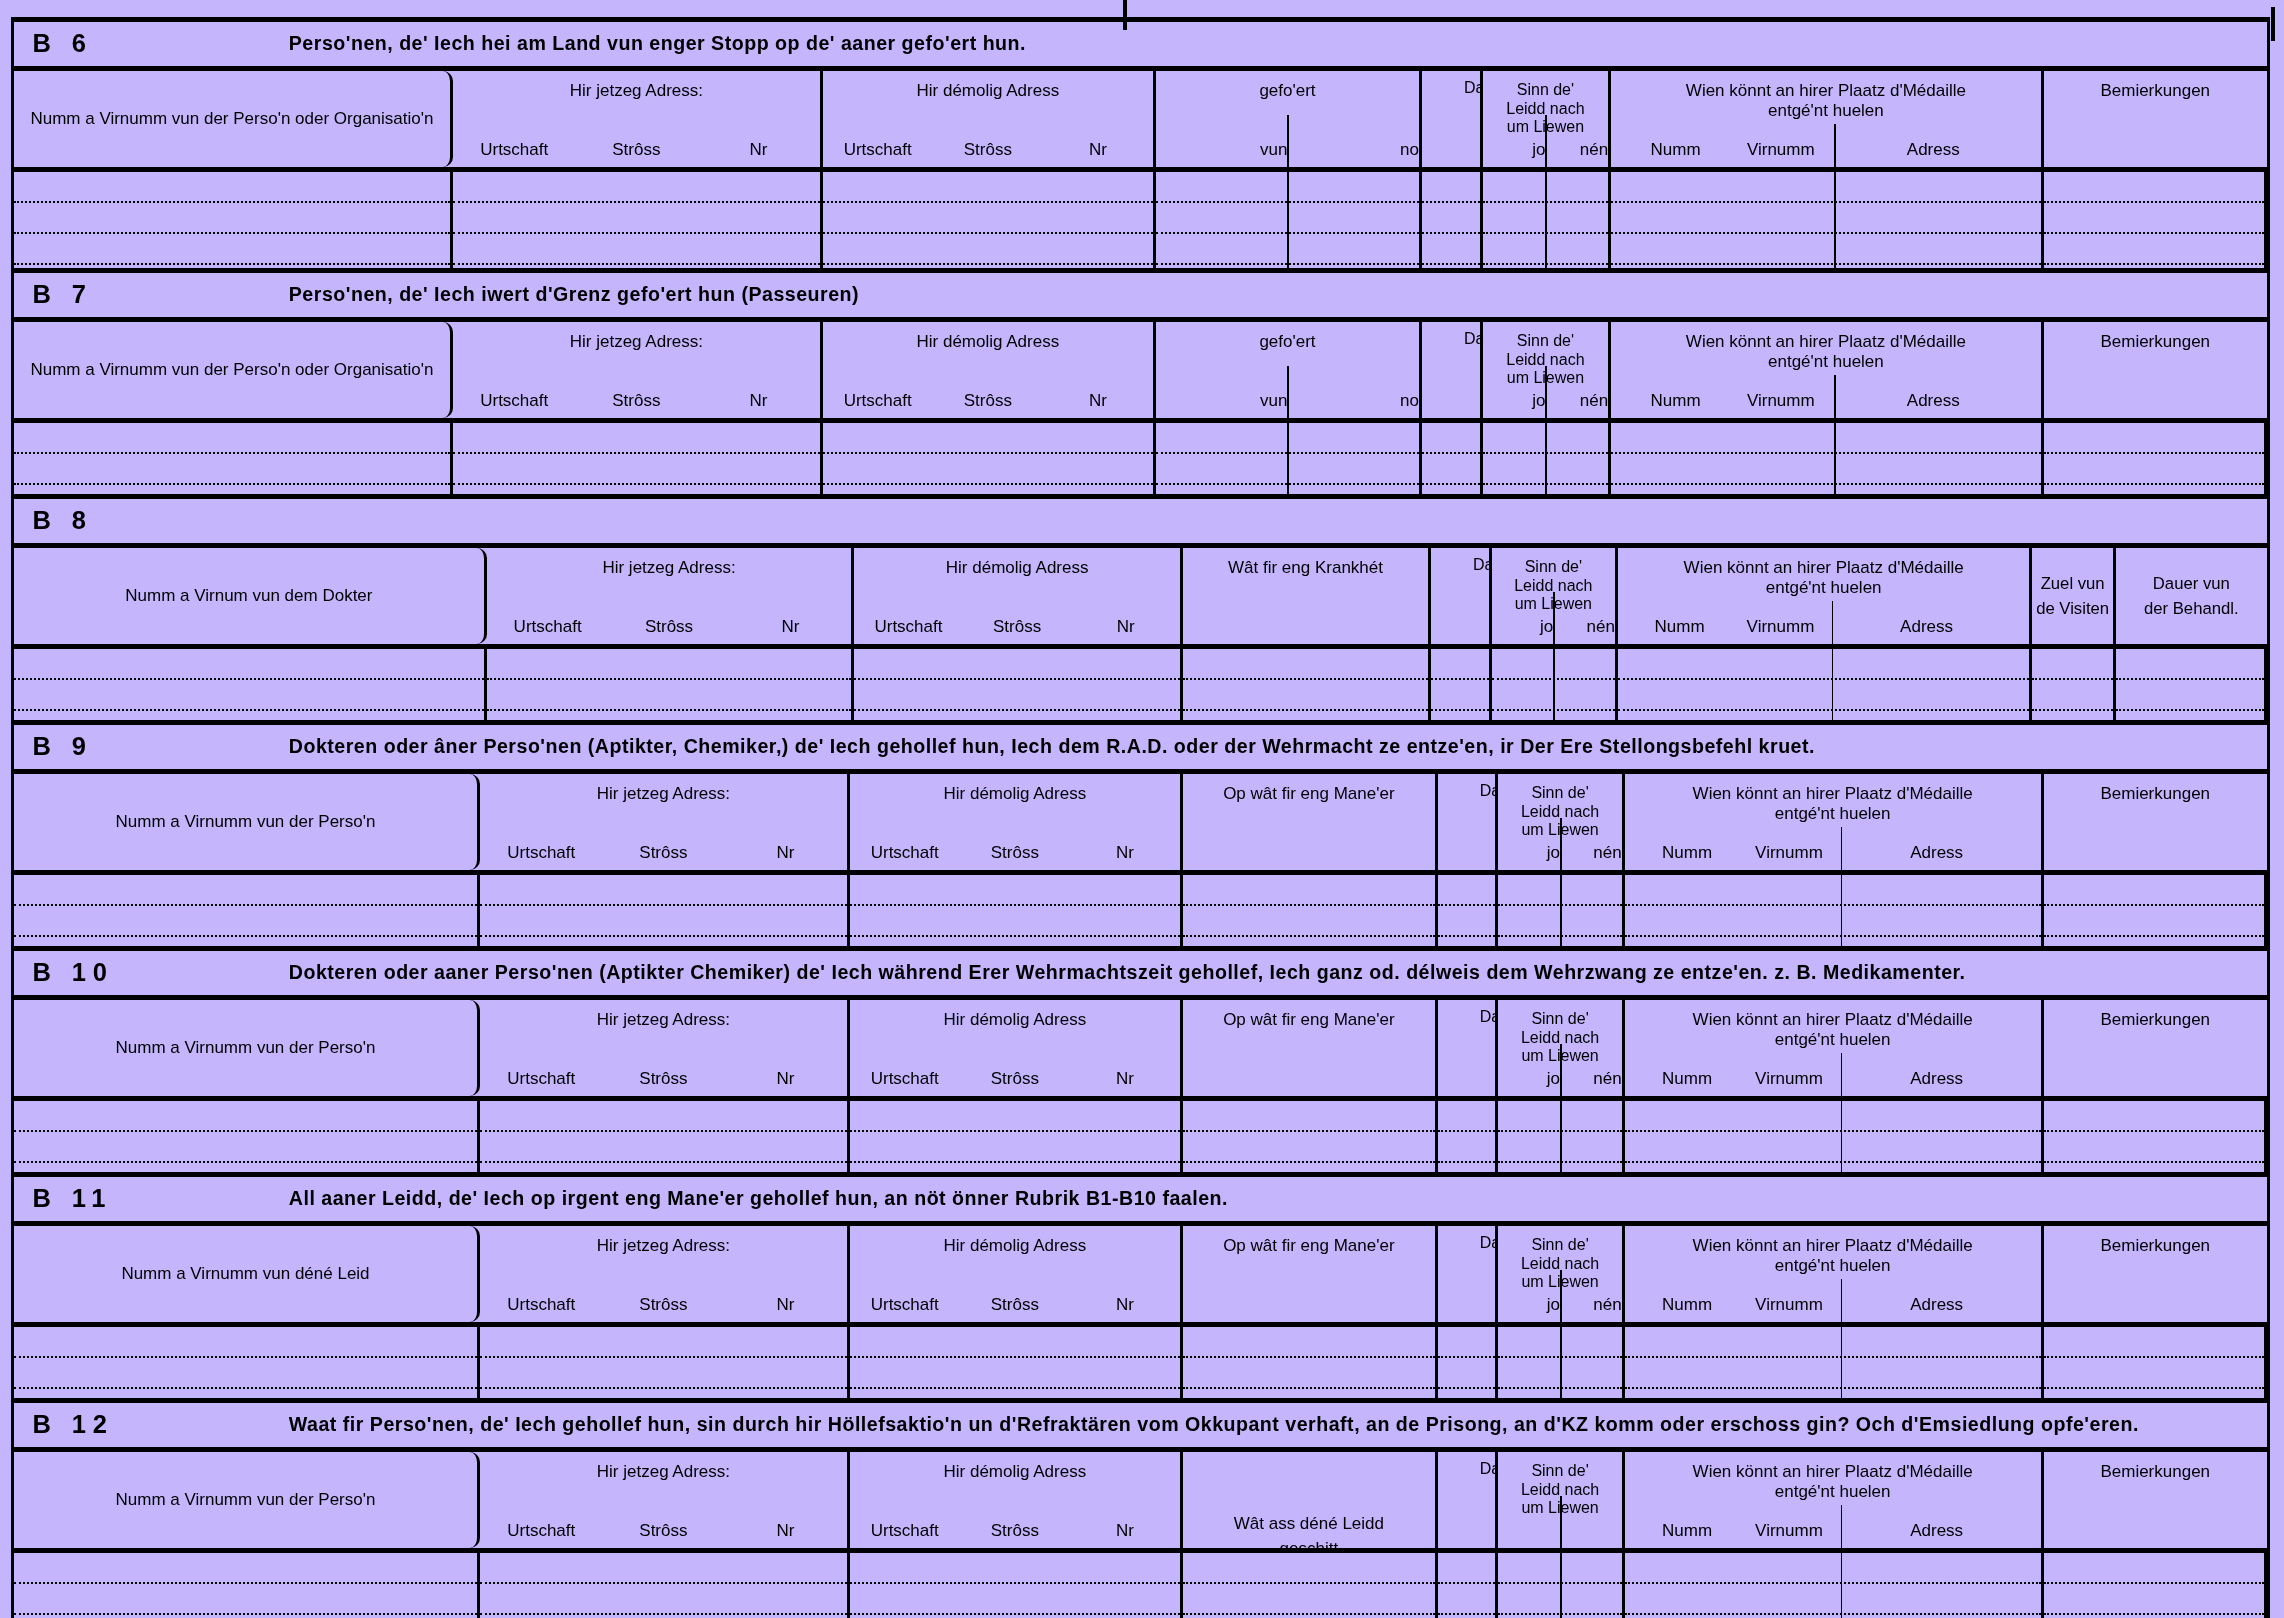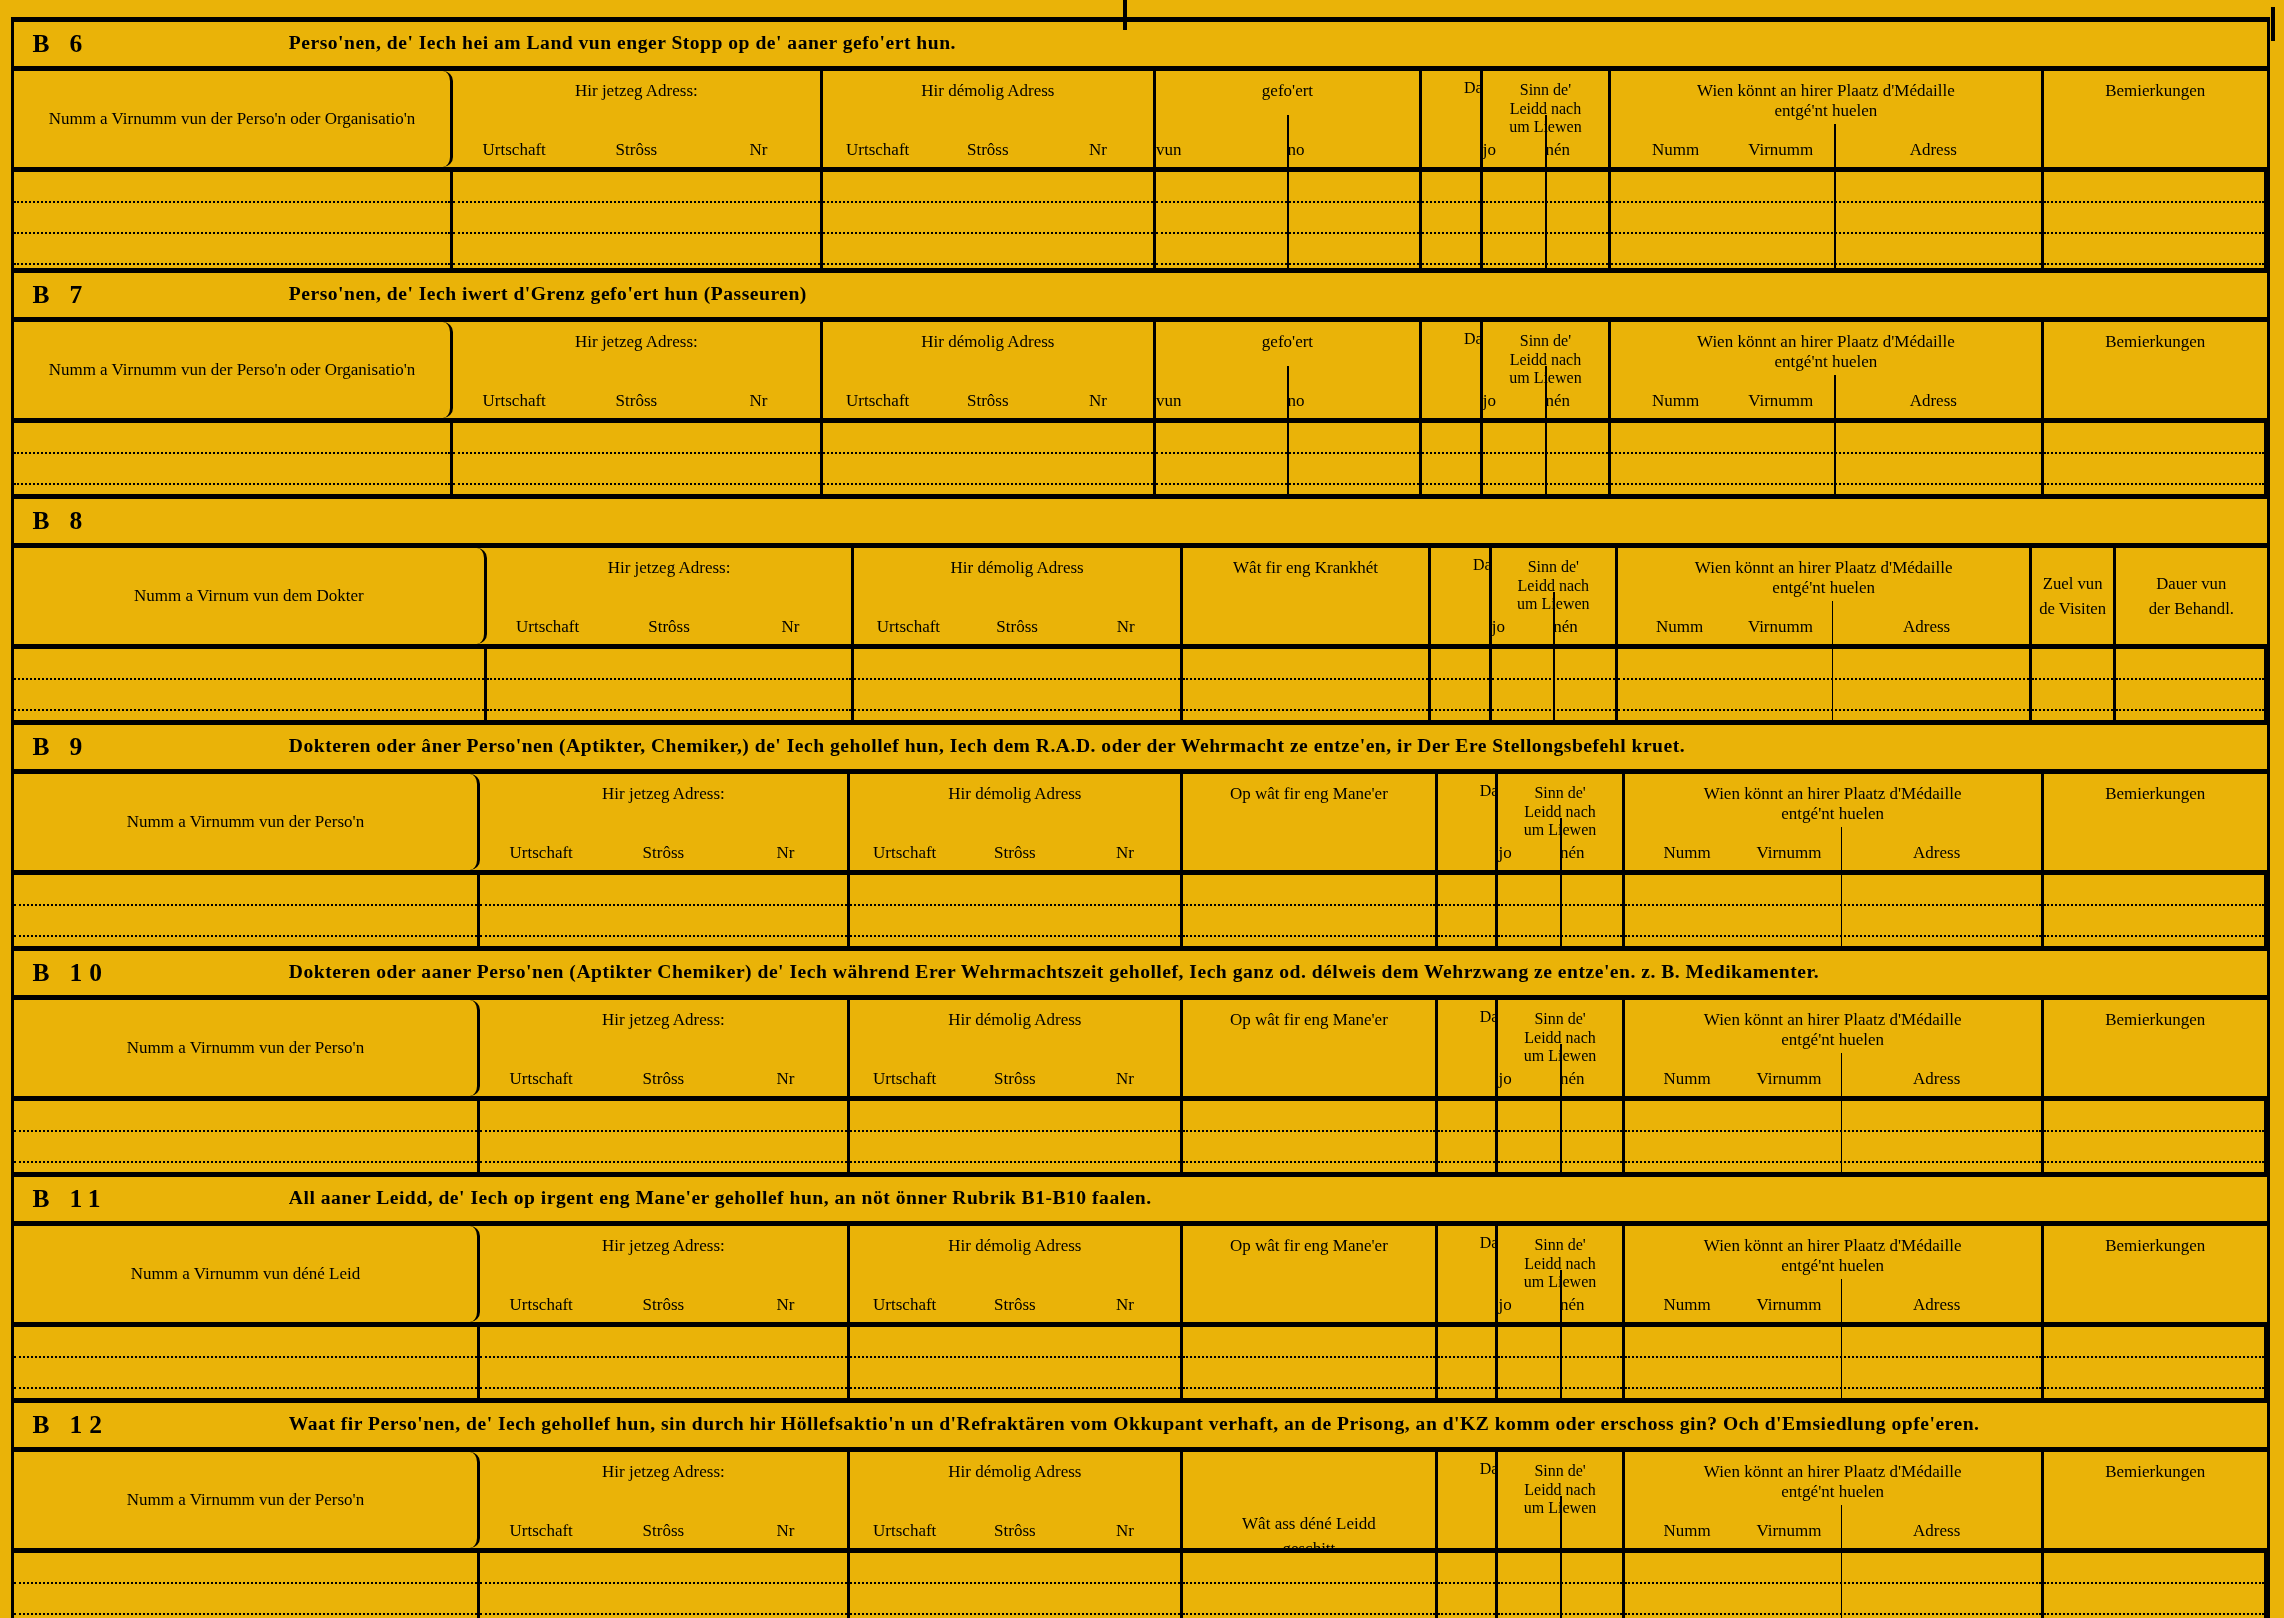--- a/index.html
+++ b/index.html
@@ -1,17 +1,17 @@
 <!DOCTYPE html>
 <html style="font-size:7.8px"><head>
 <meta charset="utf-8">
 <style>
   html,body{margin:0;padding:0;background:#e8e8e8;}
-  .page{position:relative;width:2284px;height:1618px;background:#eab308;color:#000;
-        font-family:Liberation Serif, serif;overflow:hidden;}
+  .page{position:relative;width:2284px;height:1618px;background:#c4b5fd;color:#000;
+        font-family:Liberation Sans, sans-serif;overflow:hidden;}
   .mark{position:absolute;background:#000;}
   .formwrap{position:absolute;left:10.8px;top:16.7px;width:2259px;
             border-left:3.4px solid #000;border-right:3.4px solid #000;box-sizing:border-box;}
   .sec{border-top:5.4px solid #000;box-sizing:border-box;}
   .sec:last-child{border-bottom:5.4px solid #000;}
   
   .titlebar{position:relative;height:49px;border-bottom:5.4px solid #000;box-sizing:border-box;}
   .sec-id{position:absolute;left:18.6px;top:6.9px;font-size:25.5px;font-weight:700;letter-spacing:6.9px;}
   .sec-title{position:absolute;left:275px;right:19.6px;top:10.8px;font-size:19.6px;font-weight:700;
              letter-spacing:0.5px;white-space:nowrap;overflow:hidden;}
@@ -21,21 +21,21 @@
   .gB{grid-template-columns:21.0% 16.3% 14.6% 11.0% 2.7% 5.6% 18.4% 3.7% auto;}
   .gC{grid-template-columns:20.7% 16.4% 14.8% 11.3% 2.7% 5.6% 18.6% auto;}
   .headrow{height:101px;border-bottom:5.4px solid #000;}
   .hcell{position:relative;border-right:3.9px solid #000;box-sizing:border-box;font-size:17px;overflow:hidden;}
   .hcell:last-child,.dcell:last-child{border-right:none;}
   .hlabel{text-align:center;}
   .top{padding-top:10.8px;}
   .c-name{display:flex;align-items:center;justify-content:center;text-align:center;padding:0 14.7px;border-radius:10px;}
   .subrow{position:absolute;left:0;right:0;bottom:6.9px;display:flex;margin-top:33px;}
   .subrow.adr span{flex:1;text-align:center;}
-  .subrow.two span{flex:1;text-align:left;}
+  .subrow.two span{flex:1;text-align:right;}
   .sinn-lines{padding-top:10px;text-align:center;line-height:1.18;font-size:16px;}
   .c-dat .hlabel{padding-top:8.8px;font-size:16px;margin-left:42px;}
   .wien-sub span{position:absolute;bottom:6.9px;text-align:center;}
   .wn{left:3%;width:24%;} .wv{left:28%;width:23%;} .wa{left:52%;width:46%;}
   .midlabel{height:100%;display:flex;flex-direction:column;align-items:center;justify-content:center;
             text-align:center;line-height:1.5;font-size:16.7px;}
   .vdiv{position:absolute;width:1.5px;background:#000;}
   .vdiv.half{left:50%;top:46%;bottom:0;}
   .vdiv.wien-h{left:52%;top:56%;bottom:0;}
   

